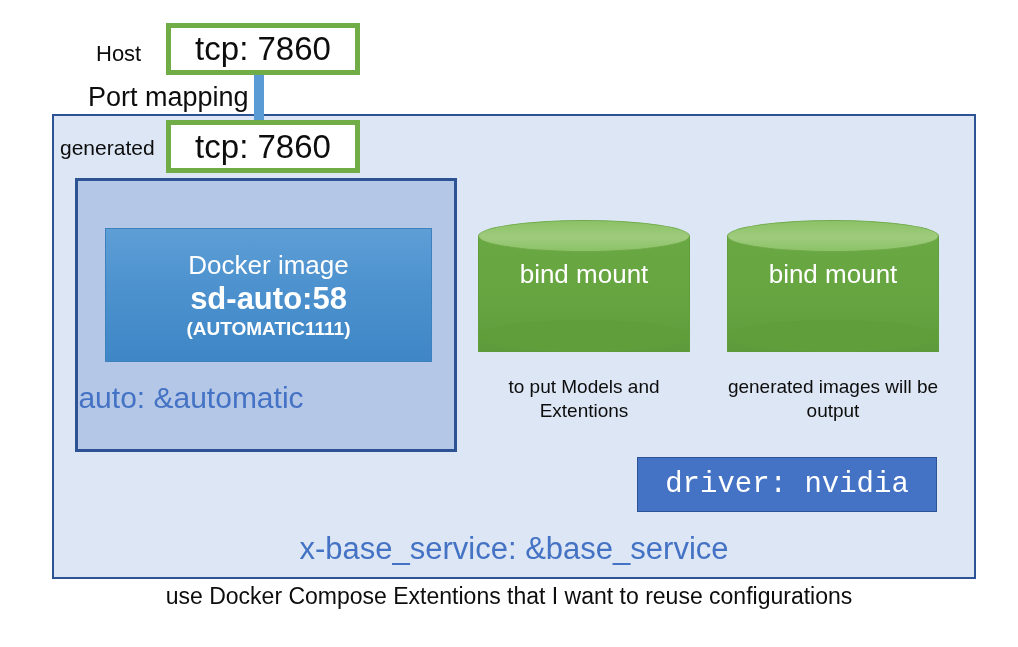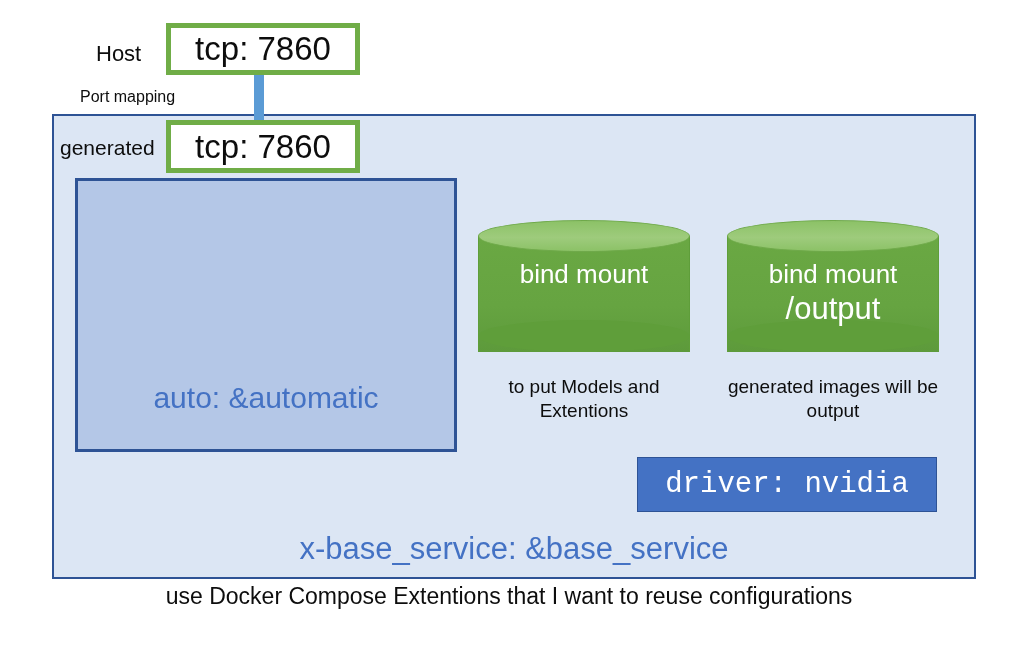--- a/index.html
+++ b/index.html
@@ -28,23 +28,23 @@
     position: absolute;
     left: 96px;
     top: 40px;
     font-size: 22px;
     line-height: 28px;
     color: #0d0d0d;
     white-space: nowrap;
   }
   .portmap-label {
     position: absolute;
-    left: 80px;
+    left: 88px;
     top: 84px;
-    font-size: 16px;
+    font-size: 27px;
     line-height: 26px;
     color: #0d0d0d;
     white-space: nowrap;
   }
   .container-label {
     position: absolute;
     left: 60px;
     top: 135px;
     font-size: 21px;
     line-height: 26px;
@@ -120,21 +120,20 @@
     box-sizing: border-box;
     z-index: 3;
   }
   #auto-label {
     position: absolute;
     left: 0;
     right: 0;
     top: 380px;
     text-align: center;
     width: 382px;
-    margin-left: 75px;
     font-size: 30px;
     line-height: 36px;
     color: #4472c4;
     z-index: 5;
     white-space: nowrap;
   }
 
   
   #docker-box {
     position: absolute;
@@ -292,40 +291,44 @@
 </style>
 </head>
 <body>
 
 <div id="stage">
 
   <div id="container-box"></div>
 
   <div id="auto-box"></div>
 
+  <div id="docker-box">
+    <div class="l1">Docker image</div>
+    <div class="l2">sd-auto:58</div>
+    <div class="l3">(AUTOMATIC1111)</div>
+  </div>
 
   <div id="auto-label">auto: &amp;automatic</div>
 
   <div class="cyl" id="cyl-data">
     <div class="body"></div>
     <div class="bottom-cap"></div>
     <div class="top-cap"></div>
     <div class="cyl-text">
       <div class="t1">bind mount</div>
     </div>
   </div>
   <div class="cyl-caption" id="cap-data">to put Models and Extentions</div>
 
   <div class="cyl" id="cyl-output">
     <div class="body"></div>
     <div class="bottom-cap"></div>
     <div class="top-cap"></div>
     <div class="cyl-text">
       <div class="t1">bind mount</div>
-      <div class="t2">/output</div>
     </div>
   </div>
   <div class="cyl-caption" id="cap-output">generated images will be output</div>
 
   <div id="driver-box">
     <span class="driver-text">driver: nvidia</span>
   </div>
 
   <div id="base-service-label">x-base_service: &amp;base_service</div>
 

